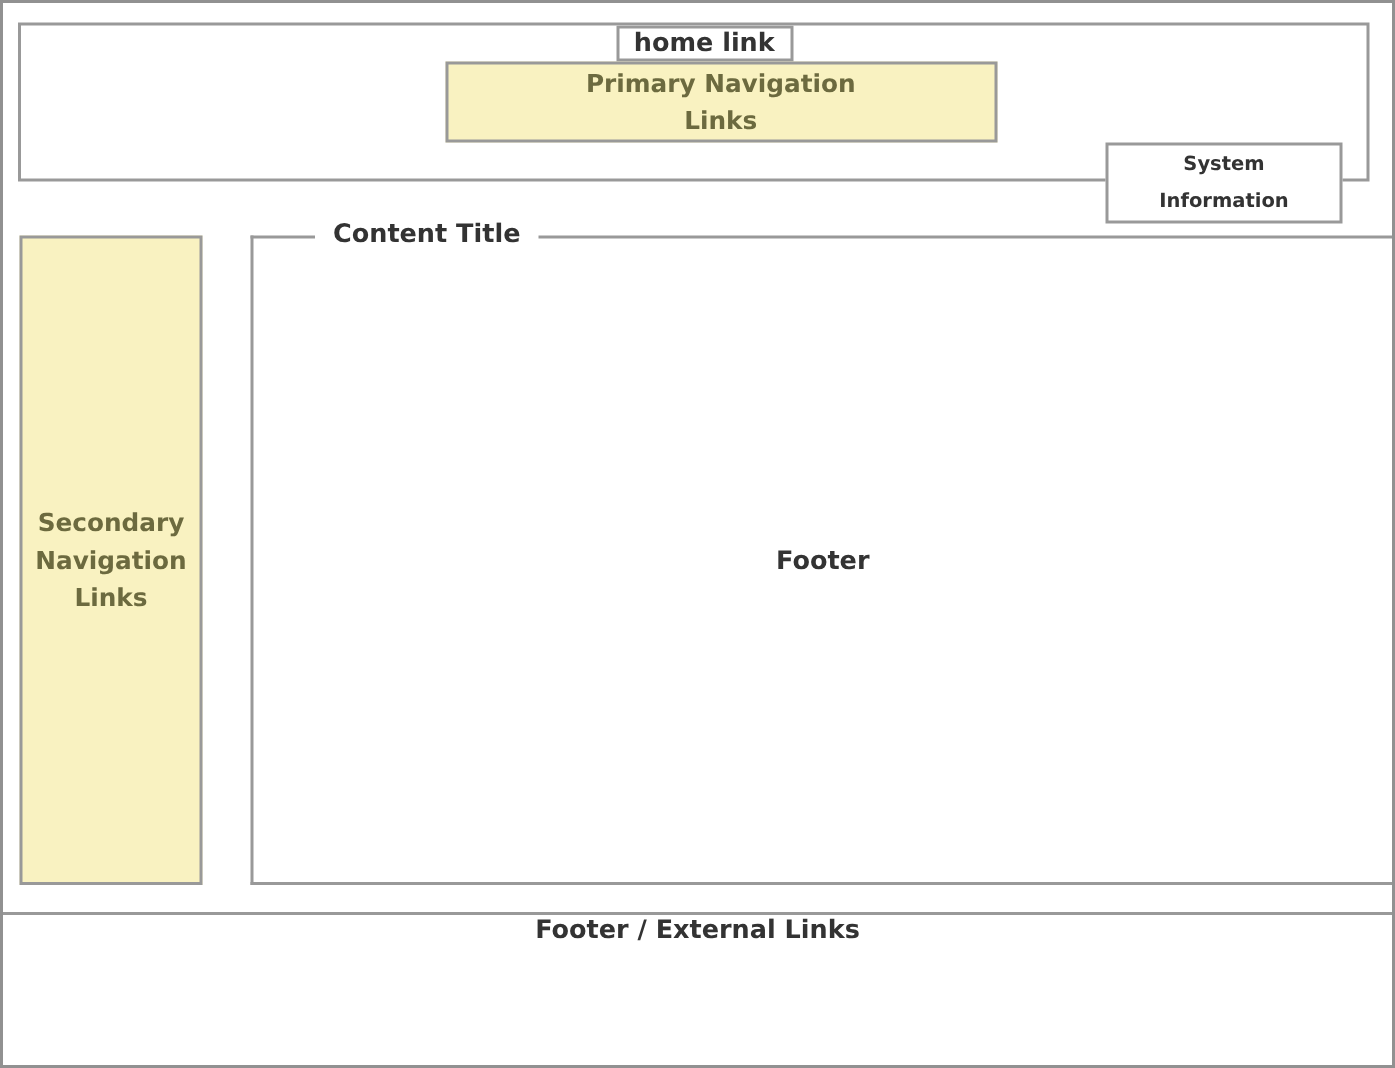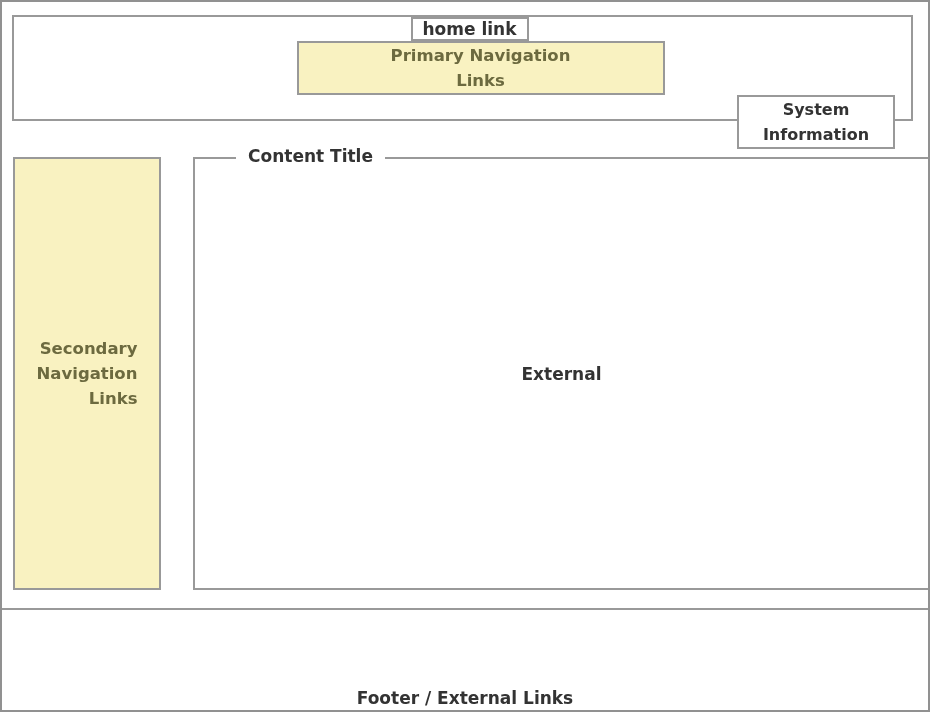--- a/index.html
+++ b/index.html
@@ -40,34 +40,33 @@
   .header-bar {
     margin: 13px 15px 0 10px;
     height: 106px;
     border: 2px solid var(--border-gray);
     display: flex;
     align-items: center;
     flex-direction: column;
   }
   .home-box    { width: 118px; height: 46px; margin-left: 14px; font-size: 17px; }
   .primary-box { width: 368px; height: 77px; margin-left: 36px; font-size: 16.5px; }
-  .sysinfo-box { width: 158px; height: 74px; margin-left: auto; margin-right: 16px; font-size: 16px; }
+  .sysinfo-box { width: 158px; height: 74px; margin-left: auto; margin-right: 16px; font-size: 13px; }
 
   
   .main-row {
     display: flex;
     margin-top: 36px;
     height: 433px;
     align-items: stretch;
   }
   .sidebar-box {
-    width: 148px;
+    width: 122px;
     margin-left: 11px;
     font-size: 16.5px;
-    text-align: right;
   }
   .content-box {
     flex: 1;
     margin-left: 32px;
     border: 2px solid var(--border-gray);
     border-right: none;
     position: relative;
     display: flex;
     align-items: center;
     justify-content: center;
@@ -83,21 +82,21 @@
     white-space: nowrap;
   }
   .content-label { font-size: 17px; }
 
   
   .footer-bar {
     margin-top: 18px;
     border-top: 2px solid var(--border-gray);
     height: 100px;
     display: flex;
-    align-items: flex-end;
+    align-items: flex-start;
     justify-content: center;
     font-size: 17px;
   }
 </style>
 </head>
 <body>
 
 <div class="page">
 
   <div class="header-bar">
@@ -115,21 +114,21 @@
   </div>
 
   <div class="main-row">
     <div class="box yellow sidebar-box">
       <span class="prelines">Secondary
 Navigation
 Links</span>
     </div>
     <div class="content-box">
       <span class="content-legend">Content Title</span>
-      <span class="content-label">External</span>
+      <span class="content-label">Footer</span>
     </div>
   </div>
 
   <div class="footer-bar">
     <span>Footer / External Links</span>
   </div>
 
 </div>
 
 </body></html>

